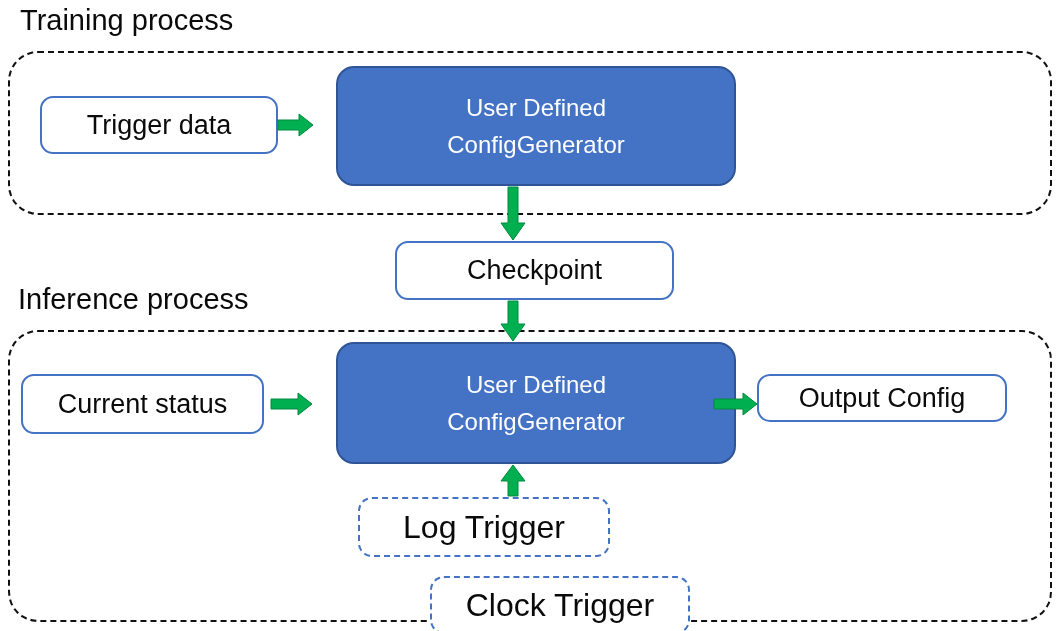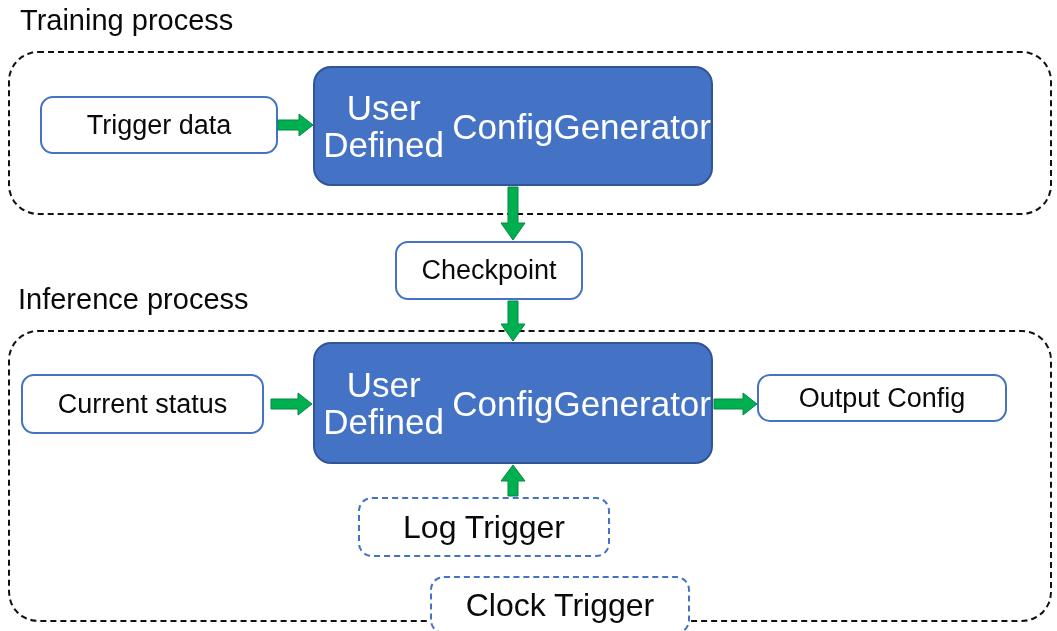--- a/index.html
+++ b/index.html
@@ -49,28 +49,29 @@
     color:var(--text-dark);
     white-space:nowrap;
     z-index:2;
   }
   .blue-box{
     position:absolute;
     background:var(--blue-fill);
     border:2px solid var(--blue-border);
     border-radius:18px;
     display:flex;
-    flex-direction:row;
+    flex-direction:column;
     align-items:center;
     justify-content:center;
-    font-size:35px;
+    font-size:24px;
     line-height:37px;
     color:var(--text-light);
     text-align:center;
     z-index:2;
+    margin-left:23px;
   }
   .trigger-box{
     position:absolute;
     background:#ffffff;
     border:2px dashed var(--trigger-border);
     border-radius:14px;
     display:flex;
     align-items:center;
     justify-content:center;
     font-size:32px;
@@ -101,21 +102,21 @@
 
   <div class="white-box" style="left:40px;top:96px;width:238px;height:58px">
     <span>Trigger data</span>
   </div>
 
   <div class="blue-box" style="left:313px;top:66px;width:400px;height:120px">
     <div>User Defined</div>
     <div>ConfigGenerator</div>
   </div>
 
-  <div class="white-box" style="left:395px;top:241px;width:188px;height:59px">
+  <div class="white-box" style="left:395px;top:241px;width:279px;height:59px">
     <span>Checkpoint</span>
   </div>
 
   <div class="section-label" style="left:18px;top:283px">Inference process</div>
 
   <div class="dash-container" style="left:8px;top:330px;width:1044px;height:292px"></div>
 
   <div class="white-box" style="left:21px;top:374px;width:243px;height:60px">
     <span>Current status</span>
   </div>

